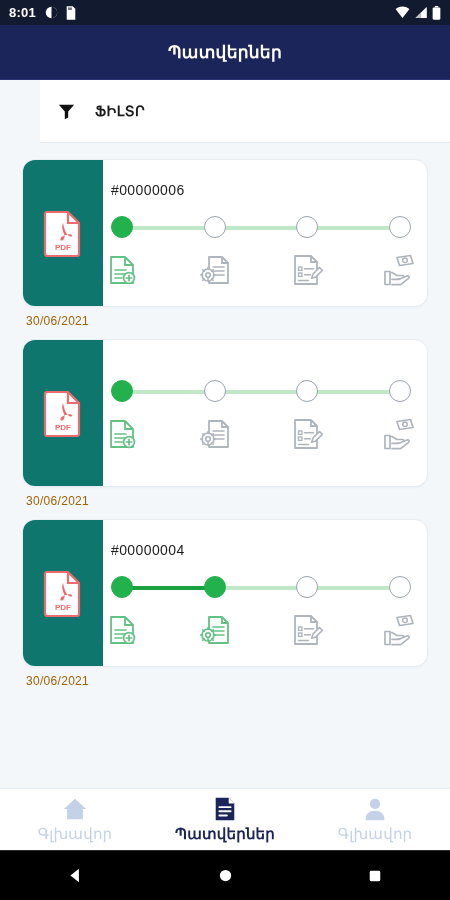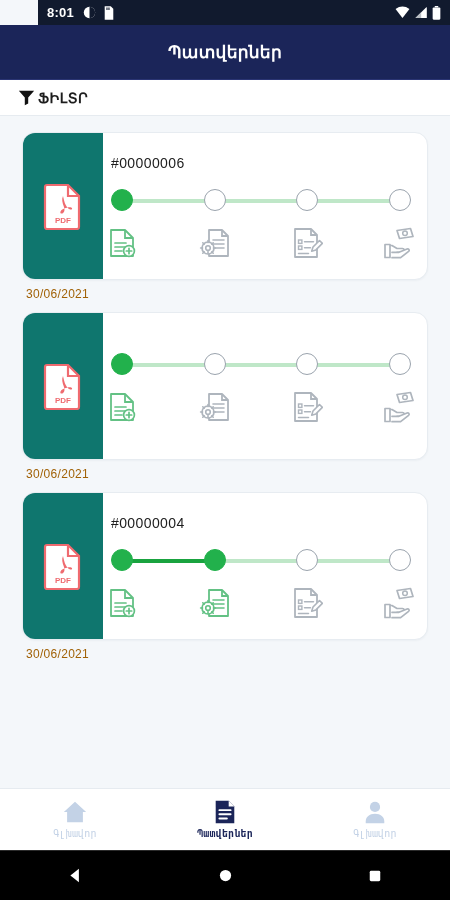--- a/index.html
+++ b/index.html
@@ -8,41 +8,42 @@
     font-family:"Liberation Sans", sans-serif;
     background:#000;
     overflow:hidden;
   }
   .phone { width:450px; height:900px; position:relative; background:#f4f7fa; display:flex; flex-direction:column; }
 
   
   .statusbar {
     height:25px; background:#111a2e; color:#fff;
     display:flex; align-items:center; padding:0 9px;
-    font-size:13px; font-weight:bold; letter-spacing:.2px; flex:none;margin-left:38px;
+    font-size:13px; font-weight:bold; letter-spacing:.2px; flex:none;
   }
   .sb-time { margin-right:9px; }
   .sb-left-icons { display:flex; align-items:center; gap:7px; }
   .sb-spacer { flex:1; }
   .sb-right-icons { display:flex; align-items:center; gap:4px; }
   .ic { display:block; }
 
   
   .appbar {
     height:55px; background:#1b2559; flex:none;
     display:flex; align-items:center; justify-content:center;
     border-bottom:1px solid #2a3473;
   }
   .appbar-title { color:#fff; font-size:17px; font-weight:bold; letter-spacing:.3px; }
 
   
   .filterbar {
-    height:36px; background:#fff; flex:none;
-    display:flex; align-items:center; padding:0 18px; gap:3px;
+    height:63px; background:#fff; flex:none;
+    display:flex; align-items:center; padding:0 18px; gap:20px;
     border-bottom:1px solid #e6ebf0;
+    margin-left:40px;
   }
   .filter-label { font-size:14px; font-weight:bold; color:#1d1d1d; letter-spacing:.5px; }
 
   
   .list { flex:1; overflow:hidden; padding:16px 0 0 0; }
   .order-block { padding:0 22px; margin-bottom:11px; }
   .card {
     background:#fff; border:1px solid #e7ecf1; border-radius:13px;
     display:flex; overflow:hidden; height:148px;
     box-shadow:0 1px 2px rgba(25,40,70,.04);
@@ -71,21 +72,21 @@
   .step-icon { margin-top:14px; width:36px; height:36px; display:flex; align-items:center; justify-content:center; }
 
   .order-date { font-size:12px; color:#a16207; padding:7px 0 0 4px; letter-spacing:.3px; }
 
   
   .bottomnav {
     height:62px; background:#fff; flex:none;
     display:flex; border-top:1px solid #e6ebf0;
   }
   .navitem { flex:1; display:flex; flex-direction:column; align-items:center; justify-content:center; gap:3px; }
-  .nav-label { font-size:10px; color:#c3d2e6; letter-spacing:.2px;font-family:Liberation Mono, monospace; }
+  .nav-label { font-size:15px; color:#c3d2e6; letter-spacing:.2px; }
   .navitem.active .nav-label { color:#1b2559; font-weight:bold; }
 
   
   .androidnav {
     height:50px; background:#000; flex:none;
     display:flex; align-items:center; justify-content:space-around;
     border-top:1px solid #2b2b2b;
   }
   .anav { width:50px; height:50px; display:flex; align-items:center; justify-content:center; }
 </style>

